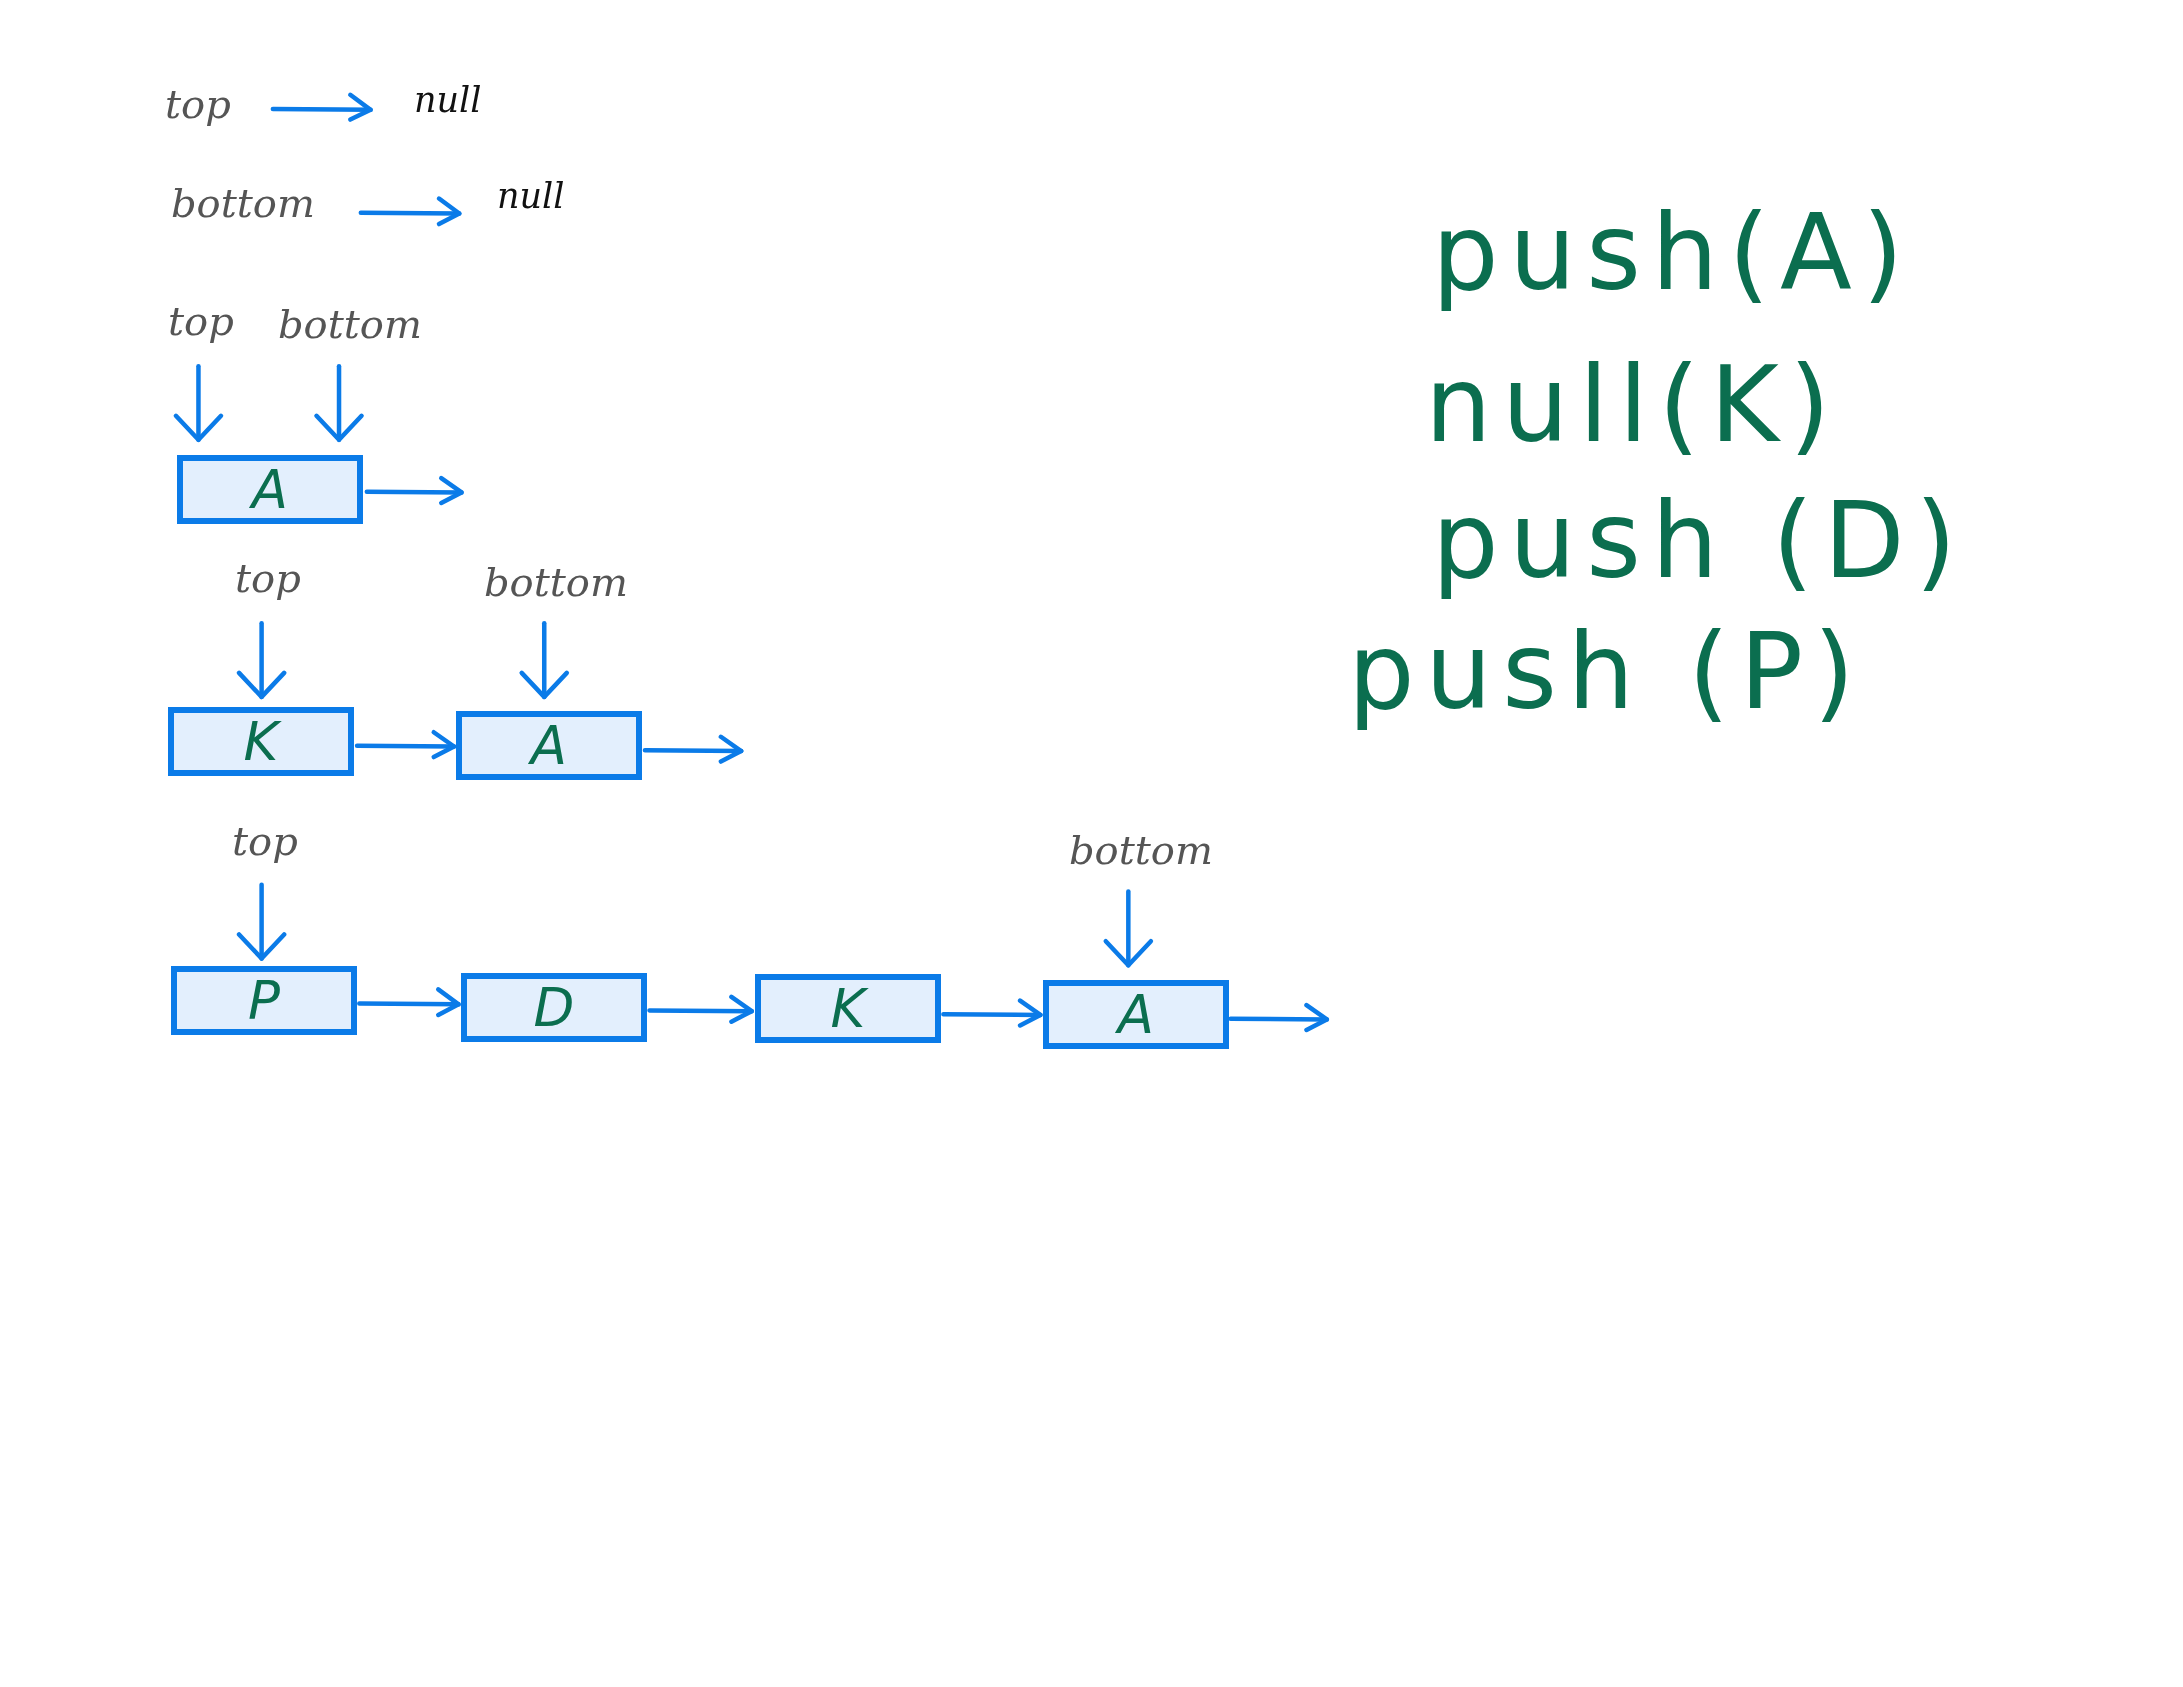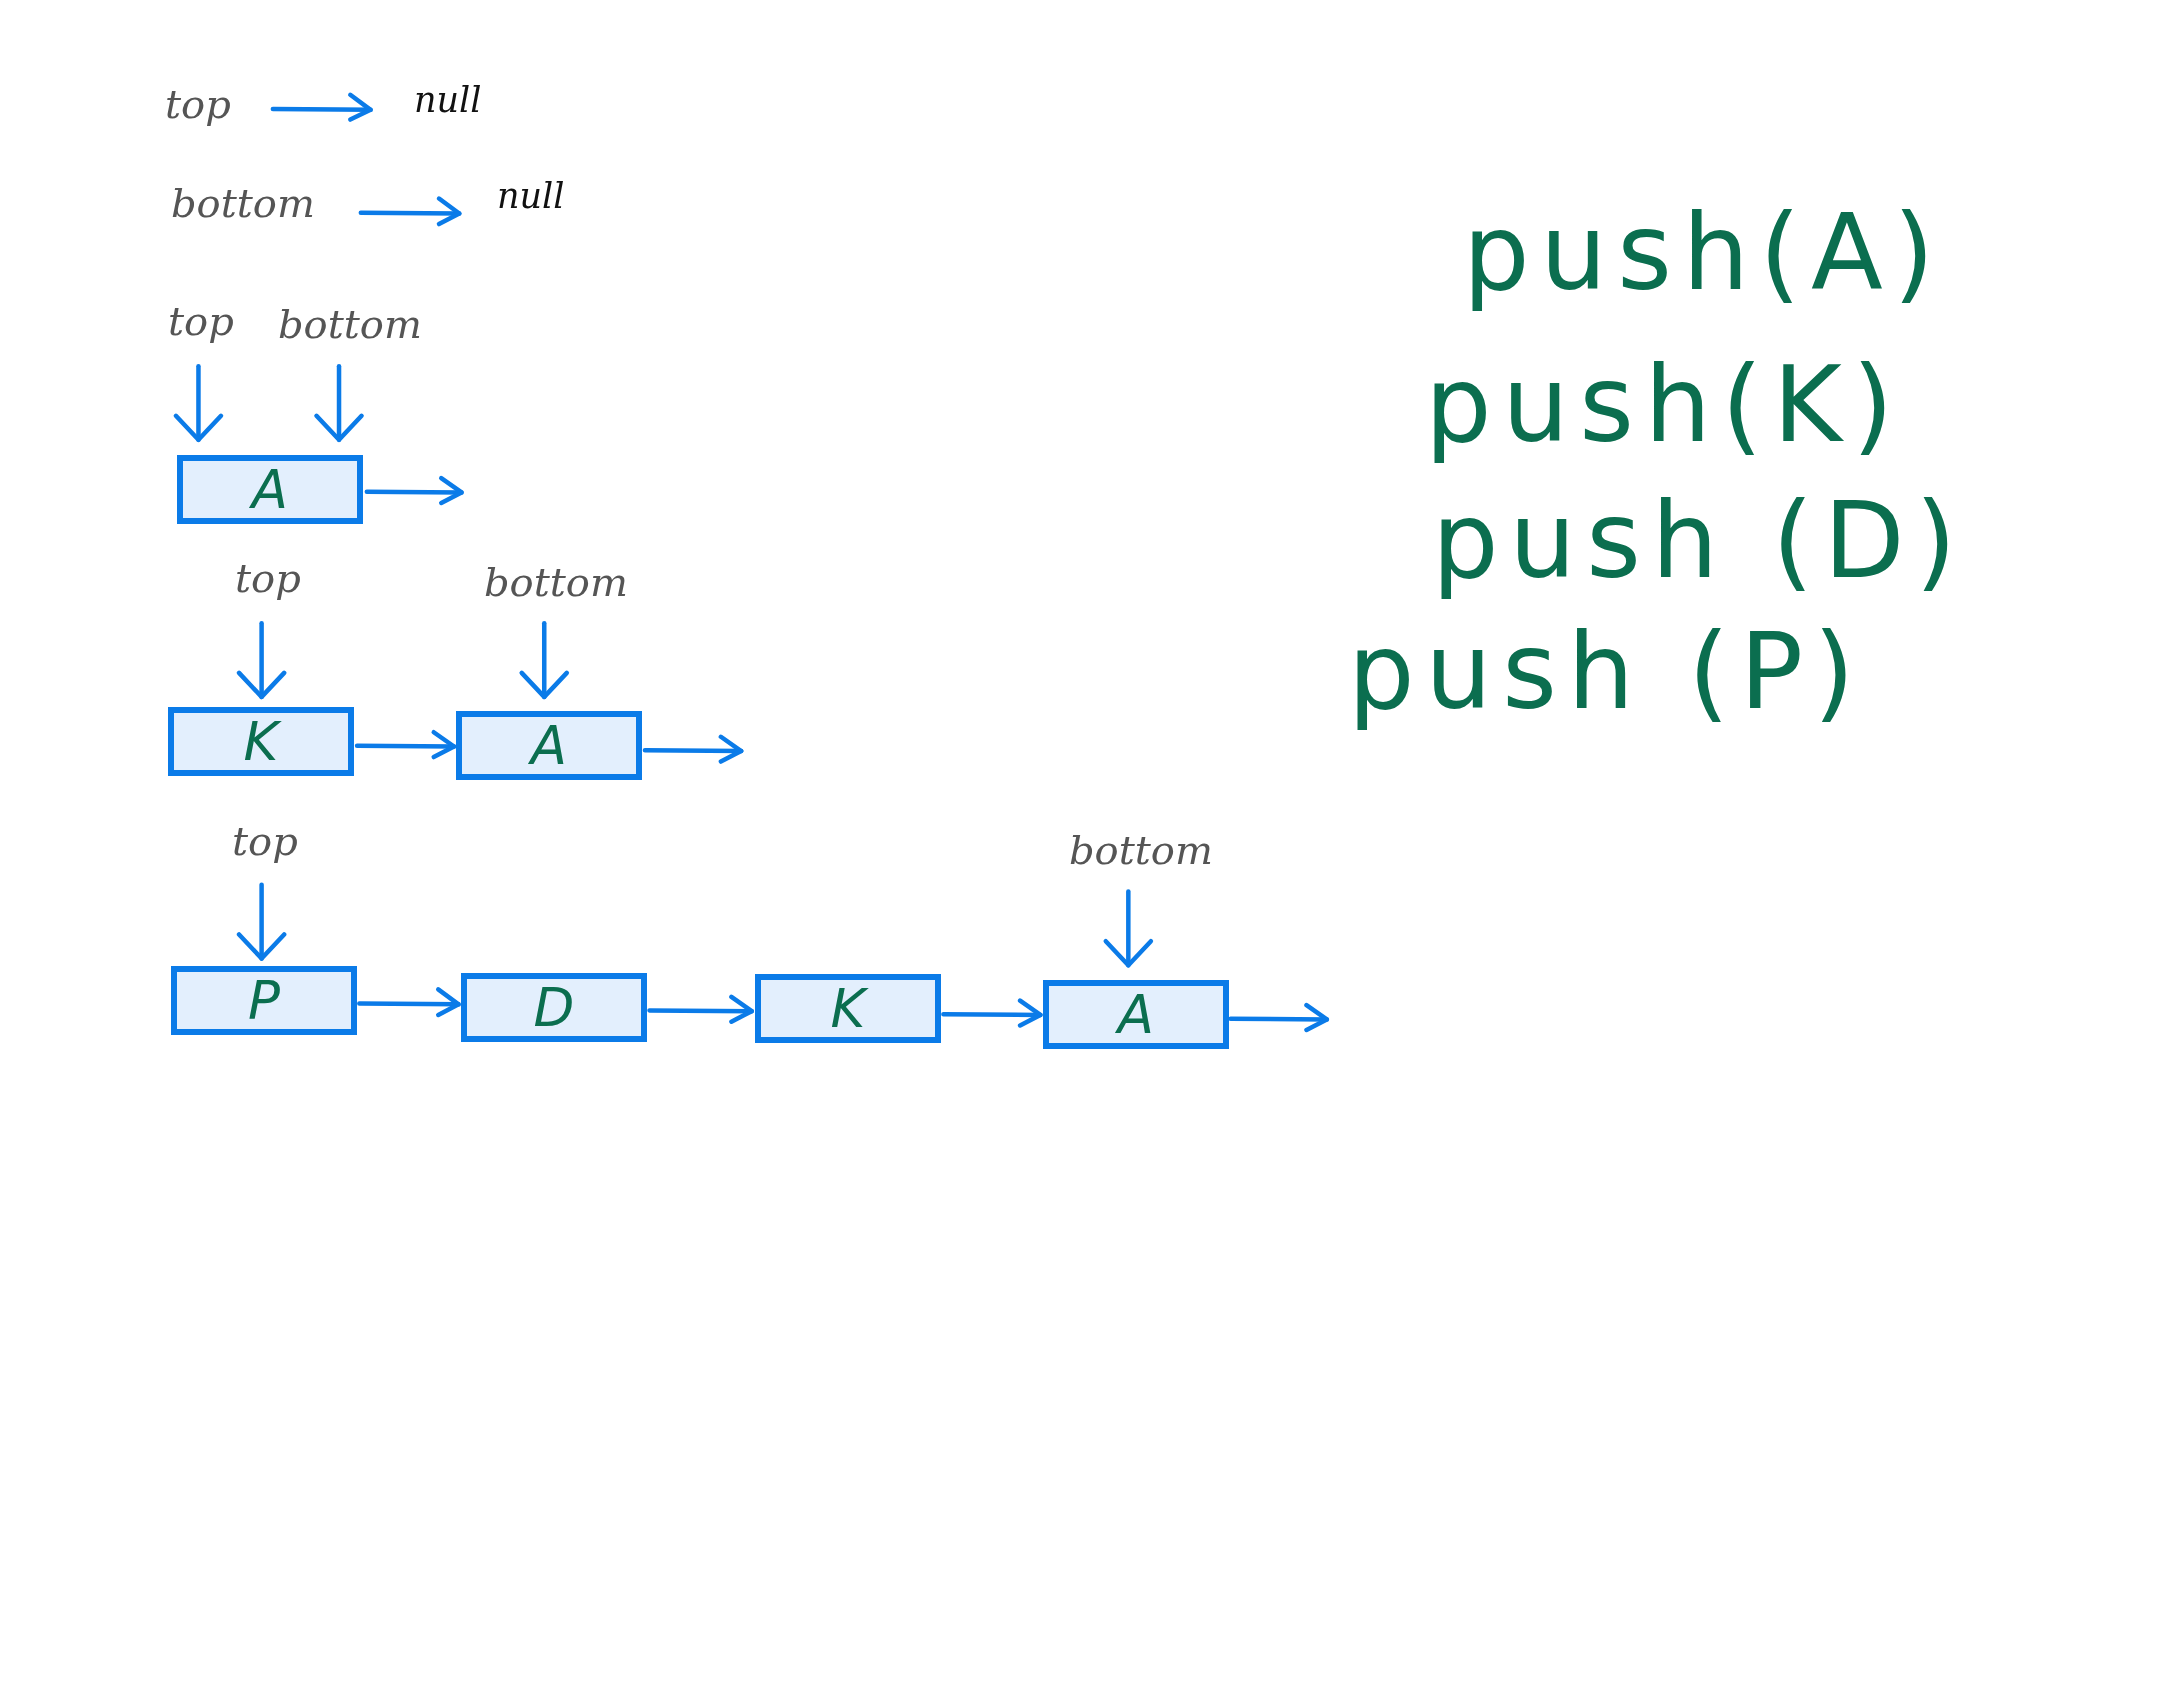--- a/index.html
+++ b/index.html
@@ -49,22 +49,22 @@
 <div class="node" style="left:461px; top:973px; width:186px; height:69px;">
   <span>D</span>
 </div>
 <div class="node" style="left:755px; top:974px; width:186px; height:69px;">
   <span>K</span>
 </div>
 <div class="node" style="left:1043px; top:980px; width:186px; height:69px;">
   <span>A</span>
 </div>
 
-<div class="push" style="left:1463px; top:201px;">push(A)</div>
-<div class="push" style="left:1425px; top:353px;">push(K)</div>
+<div class="push" style="left:1432px; top:201px;">push(A)</div>
+<div class="push" style="left:1425px; top:353px;">null(K)</div>
 <div class="push" style="left:1432px; top:489px;">push (D)</div>
 <div class="push" style="left:1348px; top:620px;">push (P)</div>
 
 <svg class="arrows" width="2183" height="1687" viewBox="0 0 2904 2244">
   <g fill="none" stroke="#0b7be8" stroke-width="6" stroke-linecap="round" stroke-linejoin="round">
 
     <g>
         <path d="M363 145 L493 146"></path>
         <path d="M466 126 L493 146 L466 159"></path>
       </g>

